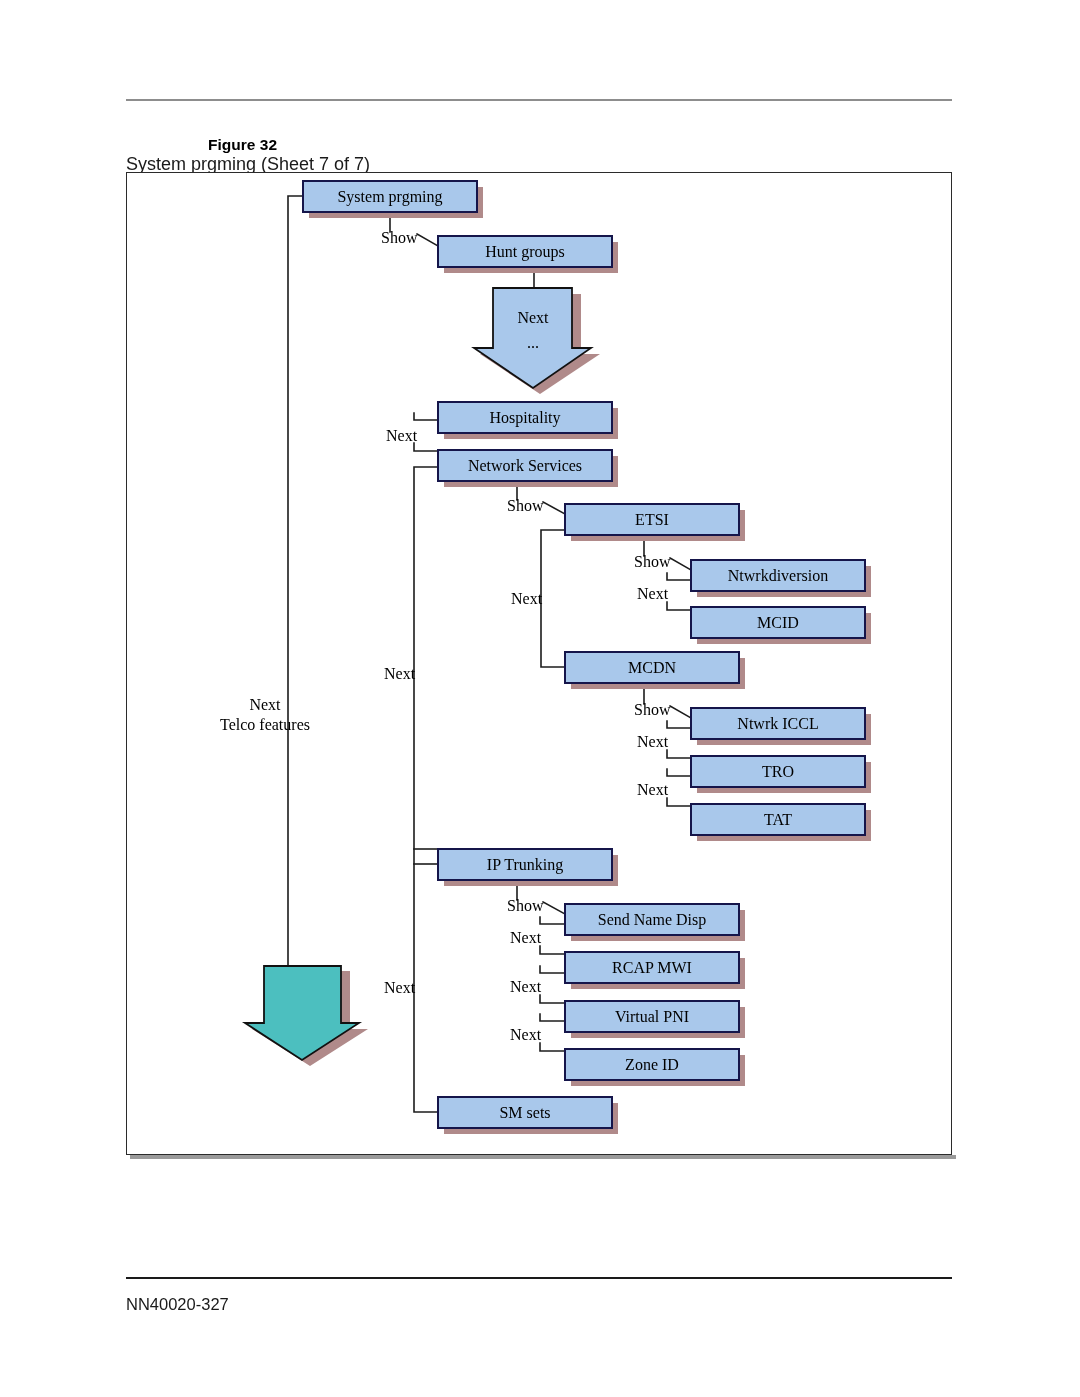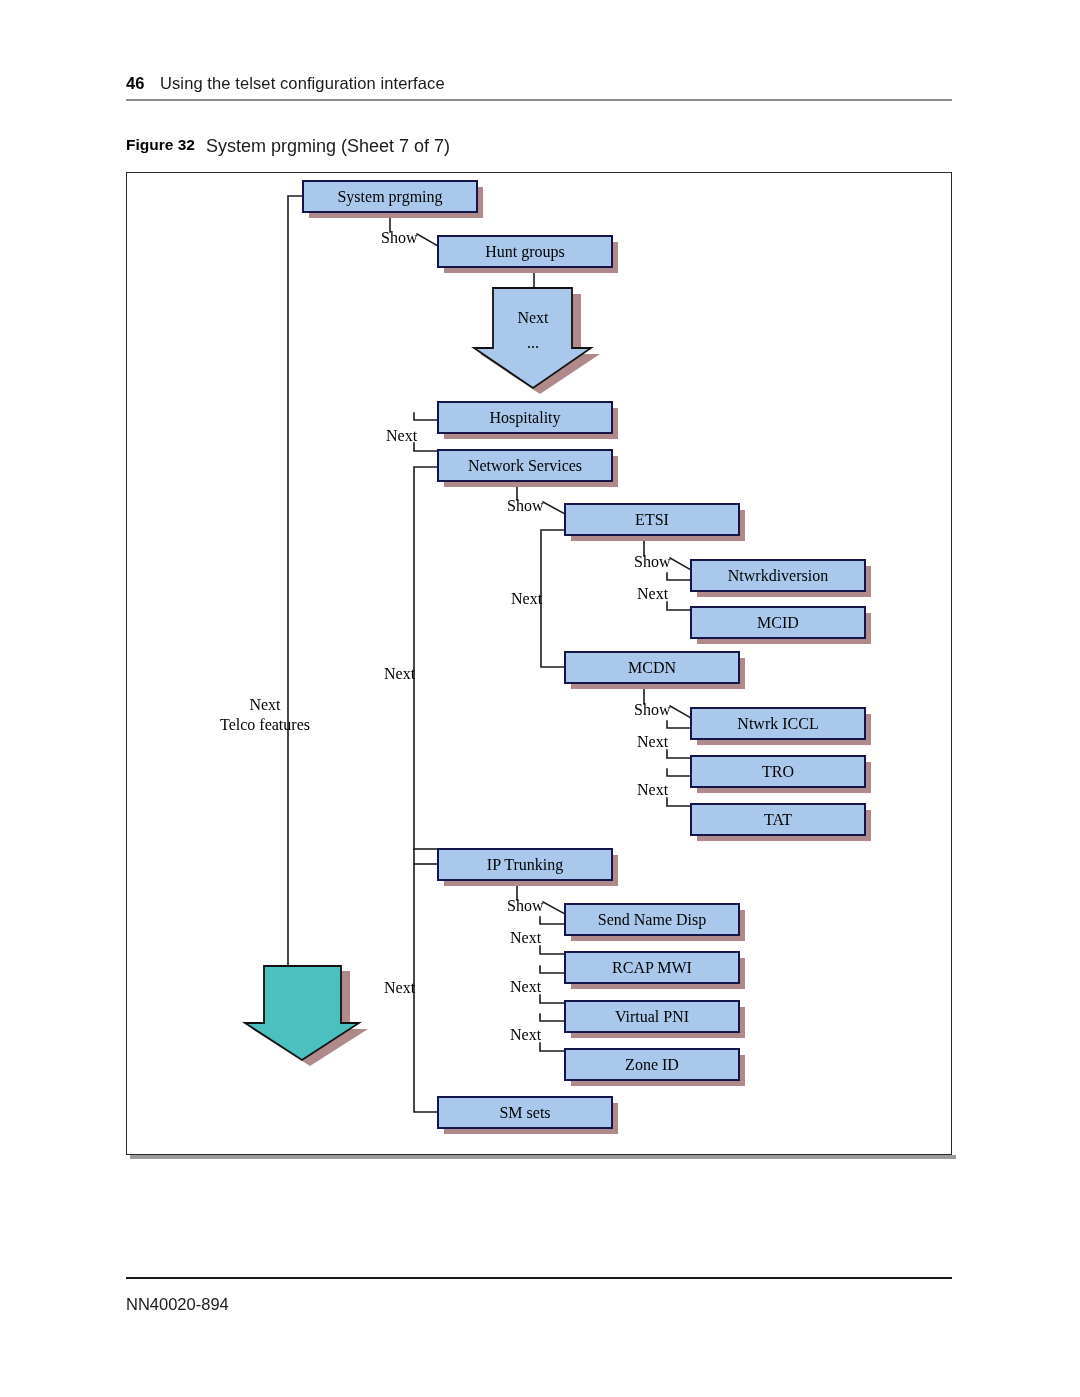--- a/index.html
+++ b/index.html
@@ -45,22 +45,23 @@
     width: 826px;
     height: 2px;
     background: #8d8d8d;
   }
   
   .fig-cap {
     position: absolute;
     left: 126px;
     top: 136px;
     display: flex;
-    align-items: flex-start;
+    align-items: center;
     white-space: nowrap;
+    flex-direction: column;
   }
   .fig-cap-label {
     font-size: 15.5px;
     font-weight: bold;
     color: #000;
     margin-right: 11px;
   }
   .fig-cap-text {
     font-size: 18px;
     color: #1a1a1a;
@@ -120,24 +121,20 @@
   .arrow-label {
     font-size: 16px;
     text-anchor: middle;
   }
 </style>
 </head>
 <body>
 
 <div class="page">
 
-  <div class="hdr">
-    <span class="hdr-page-no">46</span>
-    <span class="hdr-title">Using the telset configuration interface</span>
-  </div>
   <div class="hdr-rule"></div>
 
   <div class="fig-cap">
     <span class="fig-cap-label">Figure 32</span>
     <span class="fig-cap-text">System prgming (Sheet 7 of 7)</span>
   </div>
 
   <div class="fig-frame"></div>
   <div class="fig-frame-shadow"></div>
 
@@ -321,15 +318,15 @@
       <text class="edge-label" x="510" y="943">Next</text>
       <text class="edge-label" x="510" y="992">Next</text>
       <text class="edge-label" x="510" y="1040">Next</text>
       <text class="edge-label" x="384" y="993">Next</text>
       <text class="edge-label" x="265" y="710" text-anchor="middle">Next</text>
       <text class="edge-label" x="265" y="730" text-anchor="middle">Telco features</text>
     </g>
   </svg>
 
   <div class="ftr-rule"></div>
-  <div class="ftr-text">NN40020-894</div>
+  <div class="ftr-text">NN40020-327</div>
 
 </div>
 
 </body></html>

